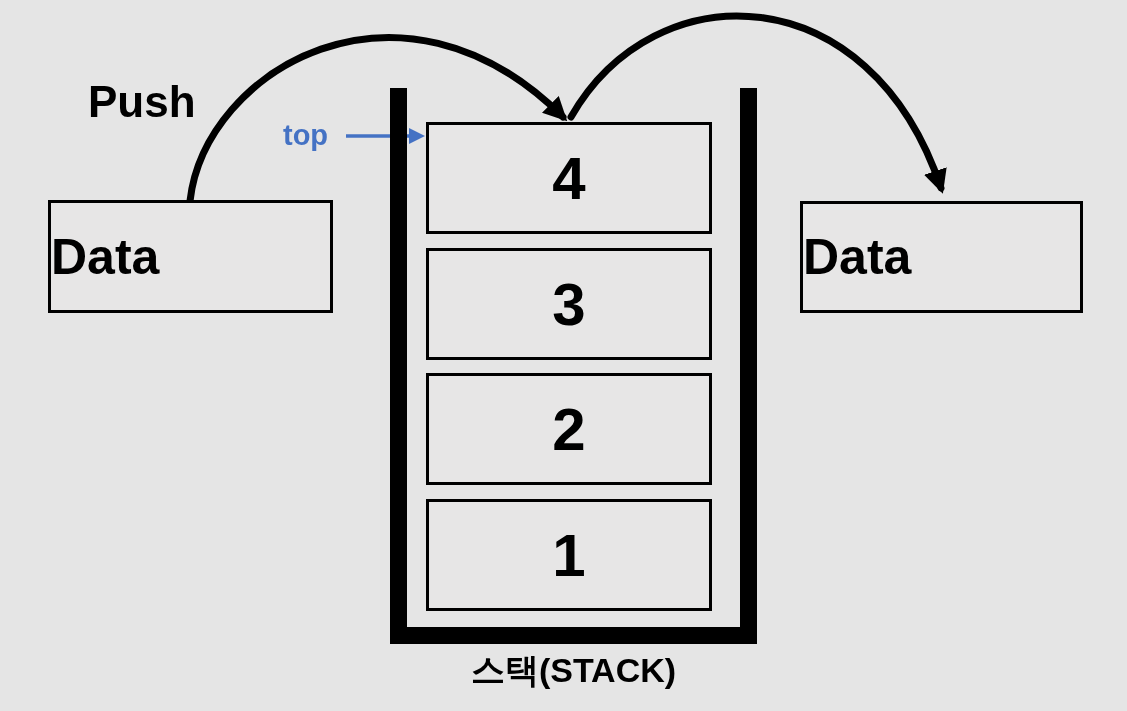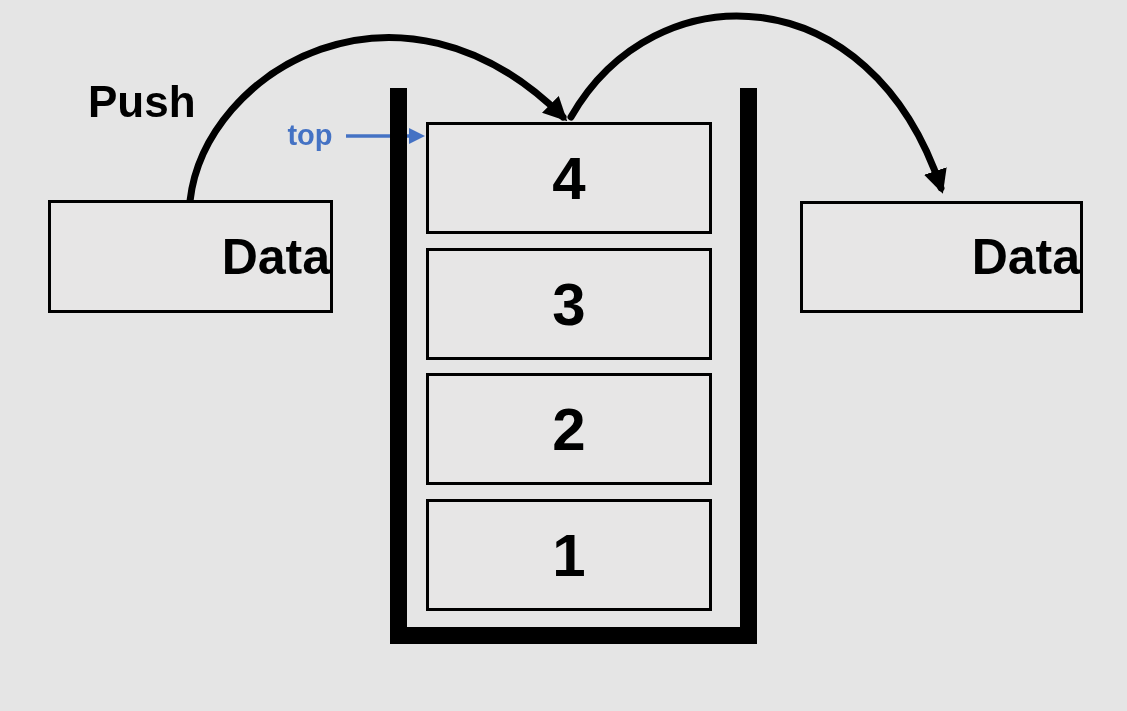--- a/index.html
+++ b/index.html
@@ -31,21 +31,21 @@
   }
   .push-label { left: 88px; top: 78px; }
   .pop-label  { left: 962px; top: 80px; }
   .data-box {
     position: absolute;
     box-sizing: border-box;
     background: #e7e6e6;
     border: 3px solid #000000;
     display: flex;
     align-items: center;
-    justify-content: flex-end;
+    justify-content: flex-start;
     font-size: 50px;
     font-weight: bold;
     color: #000000;
   }
   .data-box-left  { left: 48px;  top: 200px; width: 285px; height: 113px; }
   .data-box-right { left: 800px; top: 201px; width: 283px; height: 112px; }
   .wall {
     position: absolute;
     background: #000000;
   }
@@ -69,21 +69,21 @@
   }
   .stack-item-1 { top: 122px; }
   .stack-item-2 { top: 248px; }
   .stack-item-3 { top: 373px; }
   .stack-item-4 { top: 499px; }
   .top-label {
     position: absolute;
     left: 283px;
     top: 118px;
     width: 54px;
-    text-align: center;
+    text-align: left;
     font-size: 29px;
     font-weight: bold;
     color: #4472c4;
     line-height: 1.2;
     white-space: nowrap;
   }
   .stack-caption {
     position: absolute;
     left: 390px;
     top: 650px;
@@ -138,14 +138,15 @@
   </div>
   <div class="stack-item stack-item-3">
     <span>2</span>
   </div>
   <div class="stack-item stack-item-4">
     <span>1</span>
   </div>
 
   <div class="top-label">top</div>
 
+  <div class="stack-caption">스택(STACK)</div>
 
 </div>
 
 </body></html>

